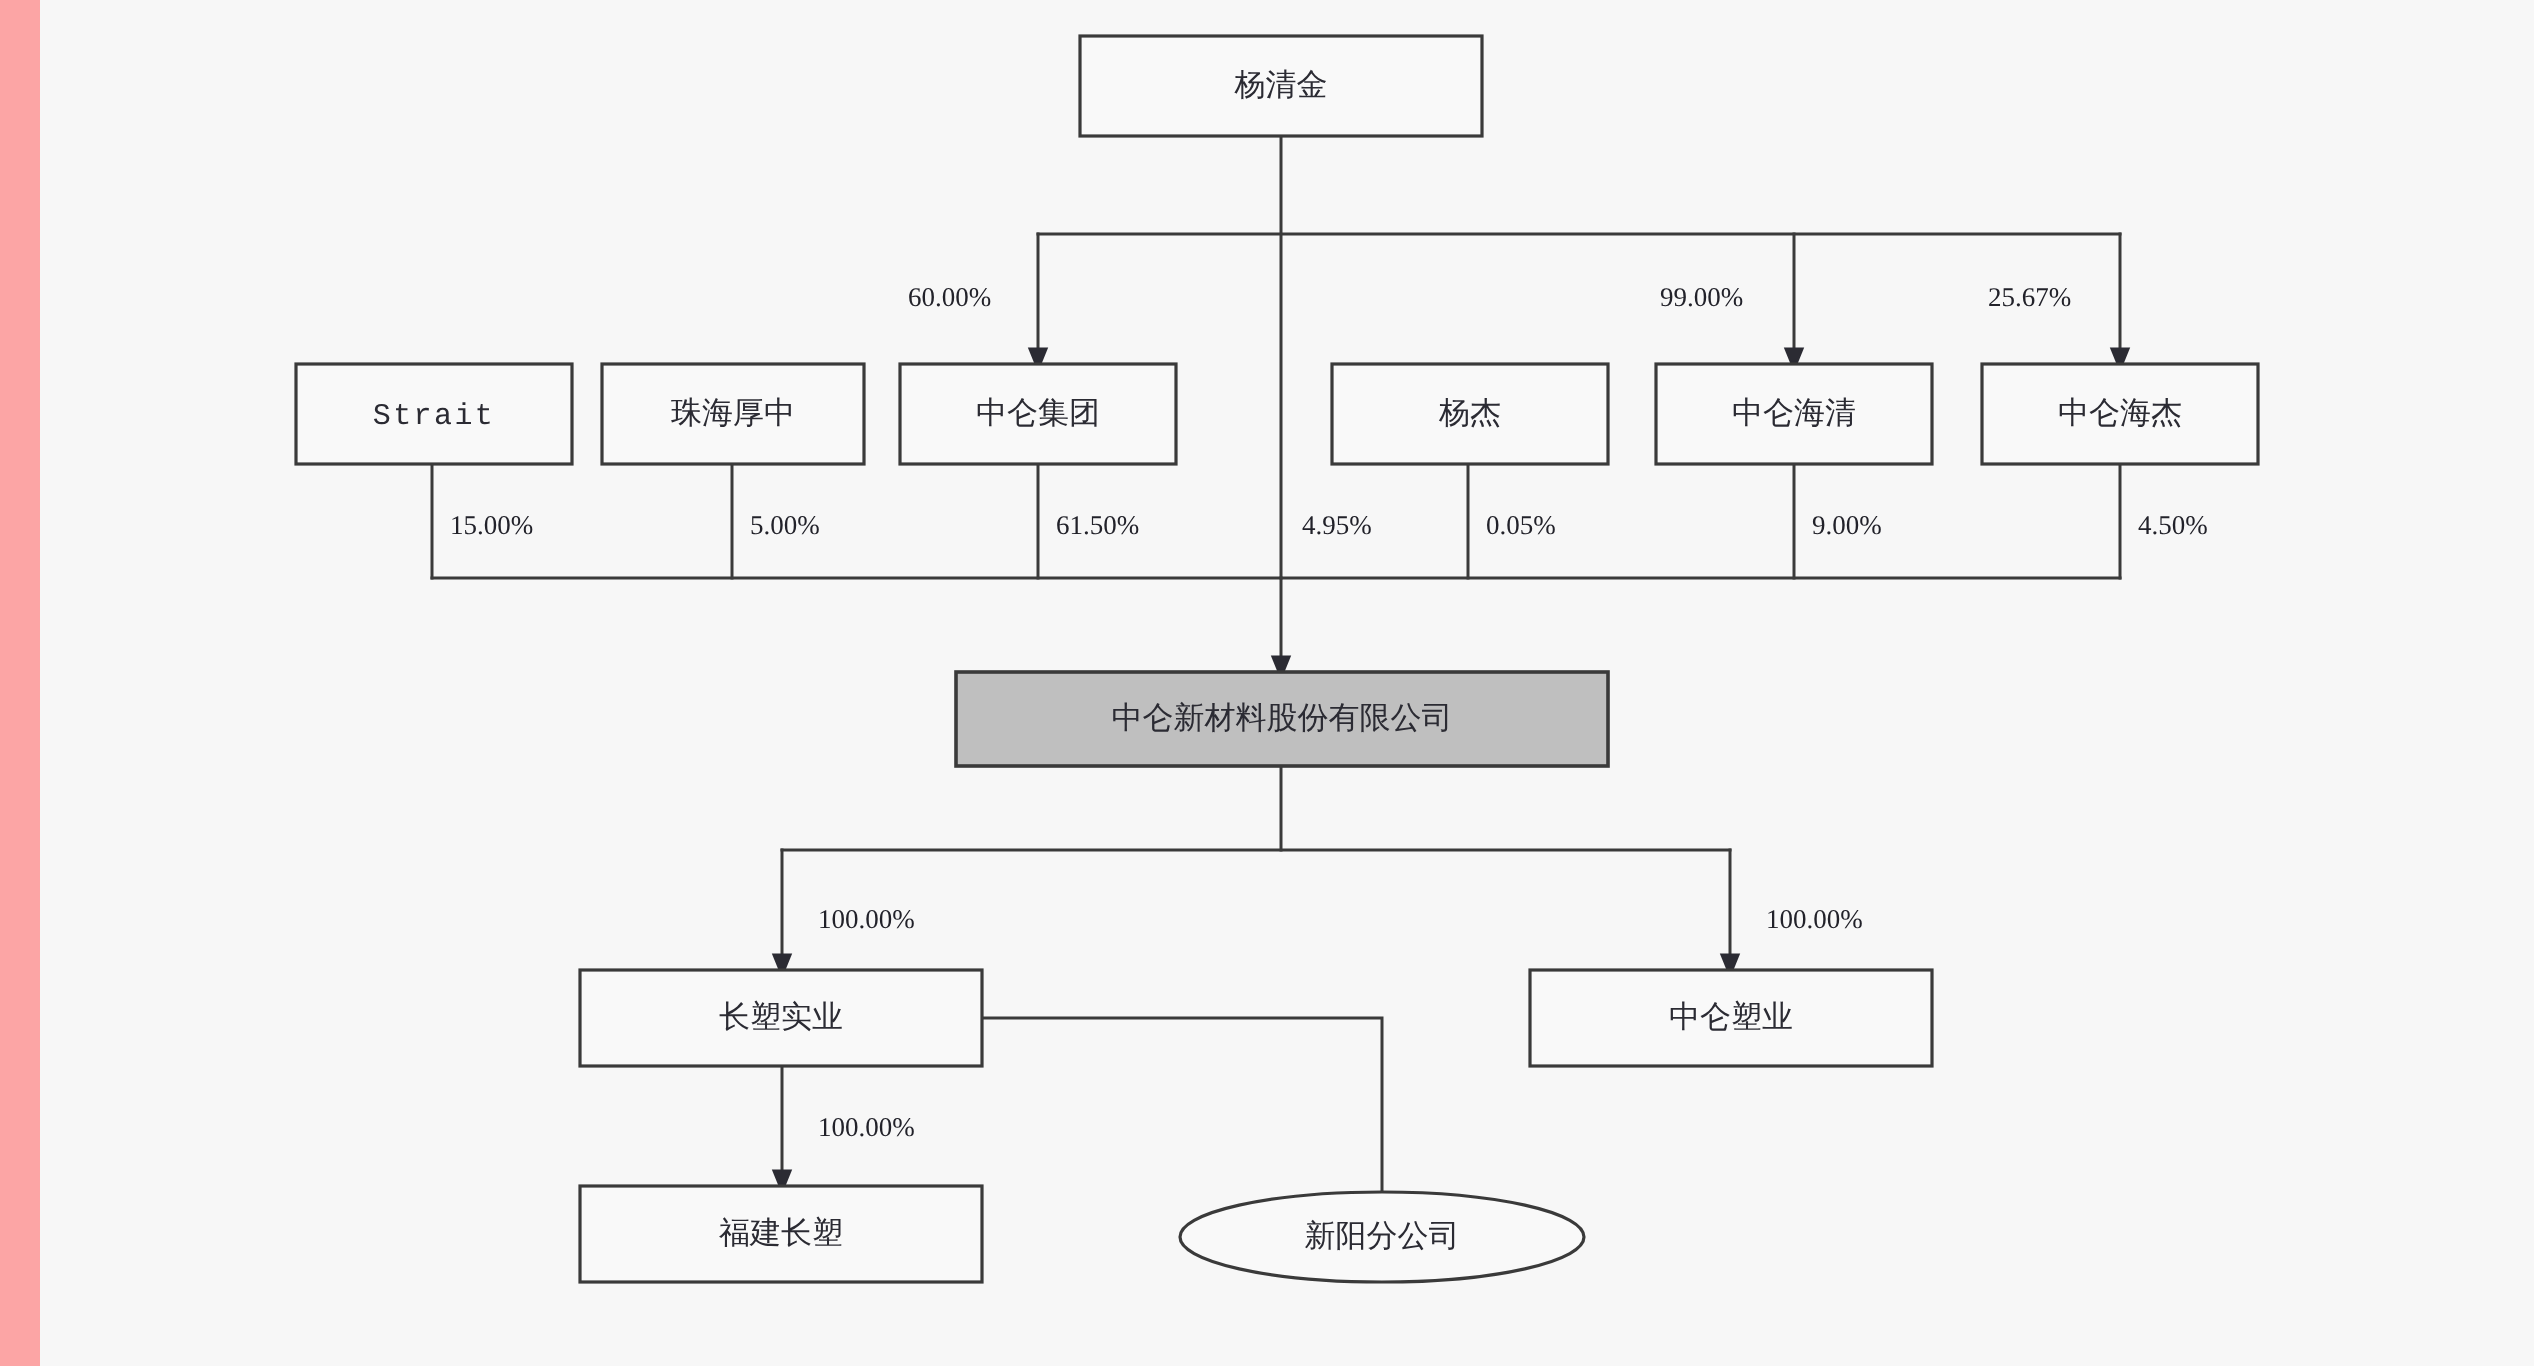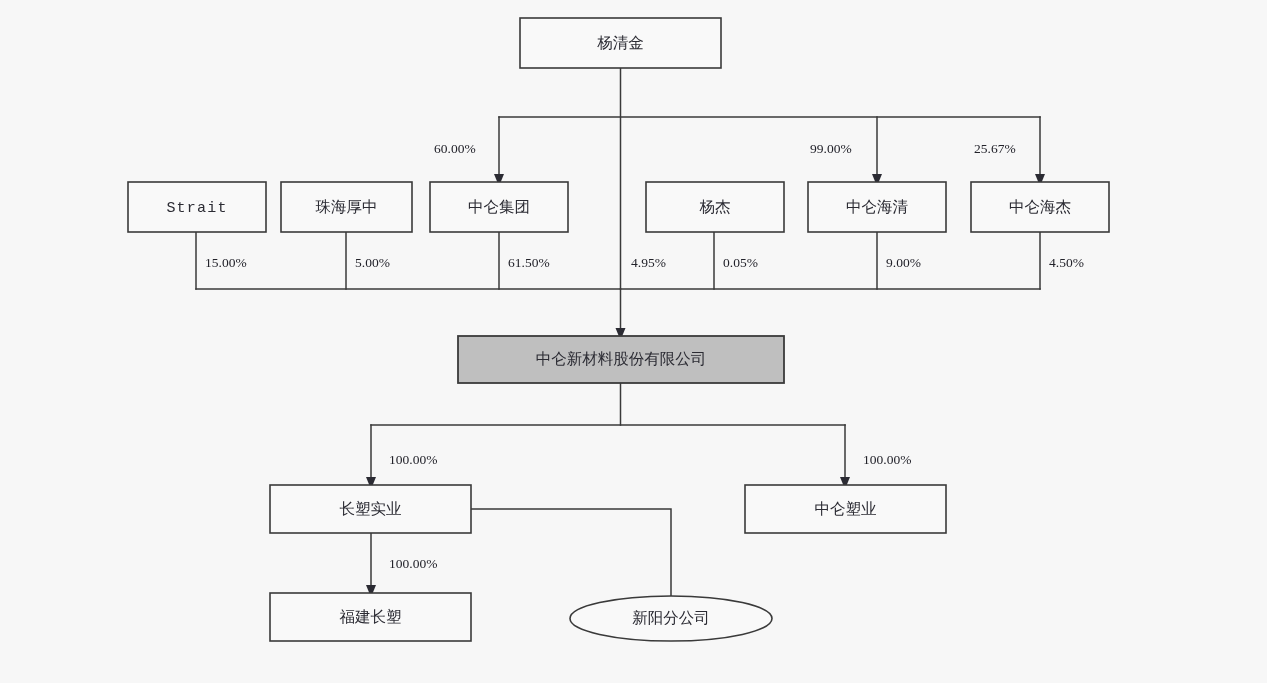--- a/index.html
+++ b/index.html
@@ -12,20 +12,21 @@
     width: 1267px;
     height: 683px;
     overflow: hidden;
     font-family: "Liberation Serif", "DejaVu Serif", serif;
   }
   #chart-root {
     position: relative;
     width: 1009px;
     height: 683px;
     background: #fca5a5;
+    padding-left: 20px;
   }
   svg#org-svg {
     display: block;
     width: 1267px;
     height: 683px;
     background: #f7f7f7;
   }
   .node-rect {
     fill: #f9f9f9;
     stroke: #3a3a3a;

